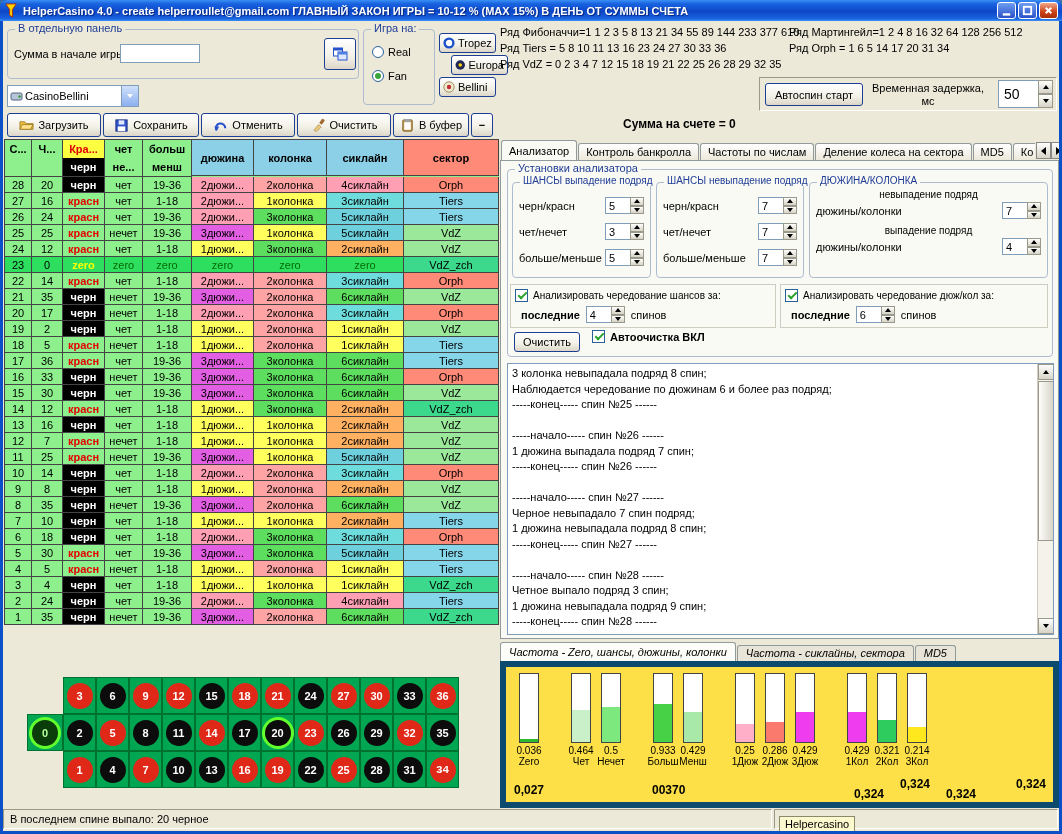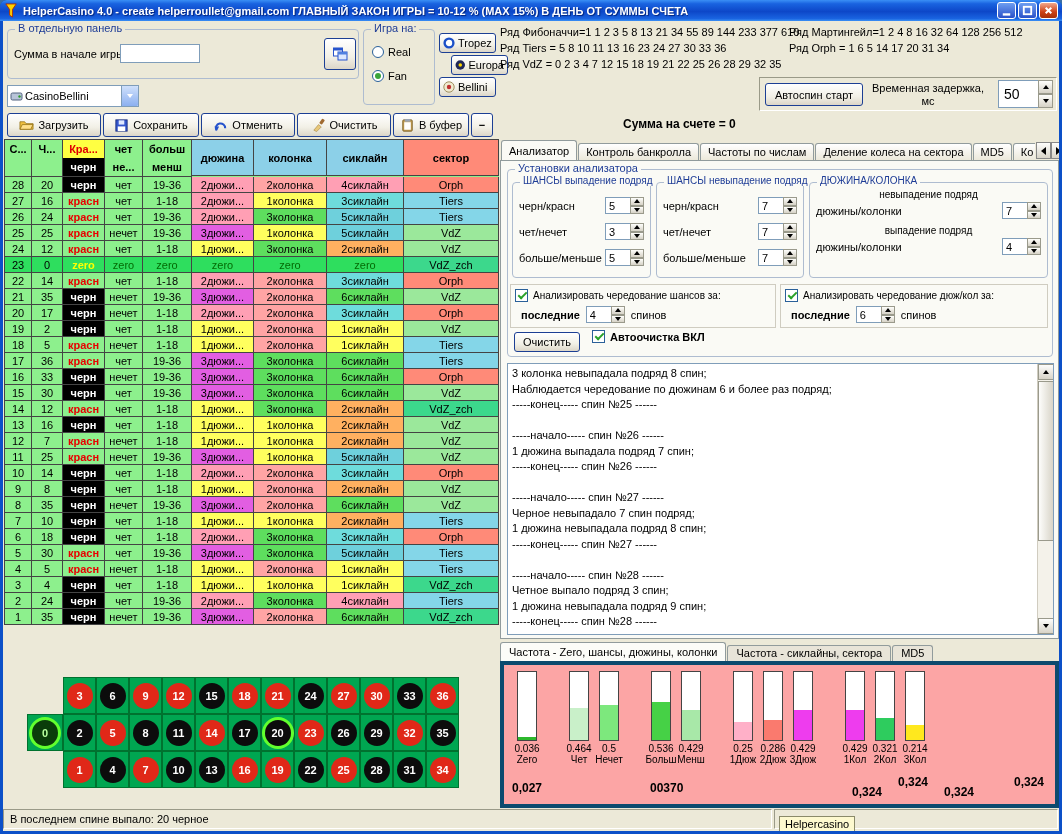--- a/index.html
+++ b/index.html
@@ -91,23 +91,23 @@
   .board{display:grid;grid-template-columns:36px repeat(12,33px);grid-template-rows:37px 37px 37px;}
   .bcell{background:#00a651;border:1px solid #00722f;display:flex;align-items:center;justify-content:center;}
   .zerocell{grid-column:1;grid-row:2;}
   .chip{width:26px;height:26px;border-radius:50%;display:flex;align-items:center;justify-content:center;font-size:11px;font-weight:bold;color:#fff;}
   .chip.red{background:#e02818;}
   .chip.black{background:#0c0c0c;}
   .chip.zero{background:#0a3d0a;color:#b8ff9e;}
   .chip.hl{box-shadow:0 0 0 3px #62ff2e;}
   
   .ftabs{display:flex;height:20px;align-items:flex-end;}
-  .ftab{font-size:11px;padding:1px 8px 0 8px;border:1px solid #919b9c;border-bottom:none;border-radius:3px 3px 0 0;background:#e8e4d8;margin-right:1px;height:16px;white-space:nowrap;}
+  .ftab{font-size:11px;padding:1px 8px 0 8px;border:1px solid #919b9c;border-bottom:none;border-radius:3px 3px 0 0;background:#e8e4d8;margin-right:1px;height:16px;white-space:nowrap;font-style:italic;}
   .ftab.active{background:#fcfcf8;height:19px;padding-top:3px;}
-  .fcontent{position:absolute;left:0;top:20px;right:0;bottom:0;background:#fca5a5;border:4px solid #0c4a6e;}
+  .fcontent{position:absolute;left:0;top:20px;right:0;bottom:0;background:#fde047;border:6px solid #0c4a6e;}
   .bars{position:absolute;left:0;top:6px;display:flex;padding-left:8px;}
   .bargroup{display:flex;margin-right:22px;}
   .barcol{width:30px;display:flex;flex-direction:column;align-items:center;}
   .barbox{width:20px;height:70px;border:1px solid #444;background:#fff;position:relative;}
   .barfill{position:absolute;bottom:0;left:0;right:0;}
   .barval{font-size:10px;margin-top:2px;white-space:nowrap;}
   .barlab{font-size:10px;white-space:nowrap;}
   .bsums{position:absolute;left:0;top:108px;right:0;height:34px;}
   .bsum{position:absolute;font-size:12px;font-weight:bold;}
   
@@ -879,21 +879,21 @@
                 </div>
                 <div class="barval">0.5</div>
                 <div class="barlab">Нечет</div>
               </div>
             </div>
             <div class="bargroup">
               <div class="barcol">
                 <div class="barbox">
                   <div class="barfill" style="height: 38px; background: rgb(70, 209, 70);"></div>
                 </div>
-                <div class="barval">0.536</div>
+                <div class="barval">0.933</div>
                 <div class="barlab">Больш</div>
               </div>
               <div class="barcol">
                 <div class="barbox">
                   <div class="barfill" style="height: 30px; background: rgb(168, 232, 168);"></div>
                 </div>
                 <div class="barval">0.429</div>
                 <div class="barlab">Менш</div>
               </div>
             </div>
@@ -1057,21 +1057,21 @@
         </div>
         <div class="bcell" style="grid-area: 3 / 10;">
           <div class="chip red">25</div>
         </div>
         <div class="bcell" style="grid-area: 3 / 11;">
           <div class="chip black">28</div>
         </div>
         <div class="bcell" style="grid-area: 3 / 12;">
           <div class="chip black">31</div>
         </div>
-        <div class="bcell" style="grid-area: 3 / 13;">
+        <div class="bcell" style="grid-area: 3 / 13; font-family: Liberation Mono, monospace;">
           <div class="chip red">34</div>
         </div>
       </div>
 
     <div class="abs statusfield" style="left:0;top:788px;width:769px;height:20px;">
       <span>В последнем спине выпало: 20 черное</span>
     </div>
     <div class="abs statusfield" style="left:771px;top:788px;width:284px;height:20px;"></div>
     <div class="abs tooltip" style="left:776px;top:795px;">
       <span>Helpercasino</span>

